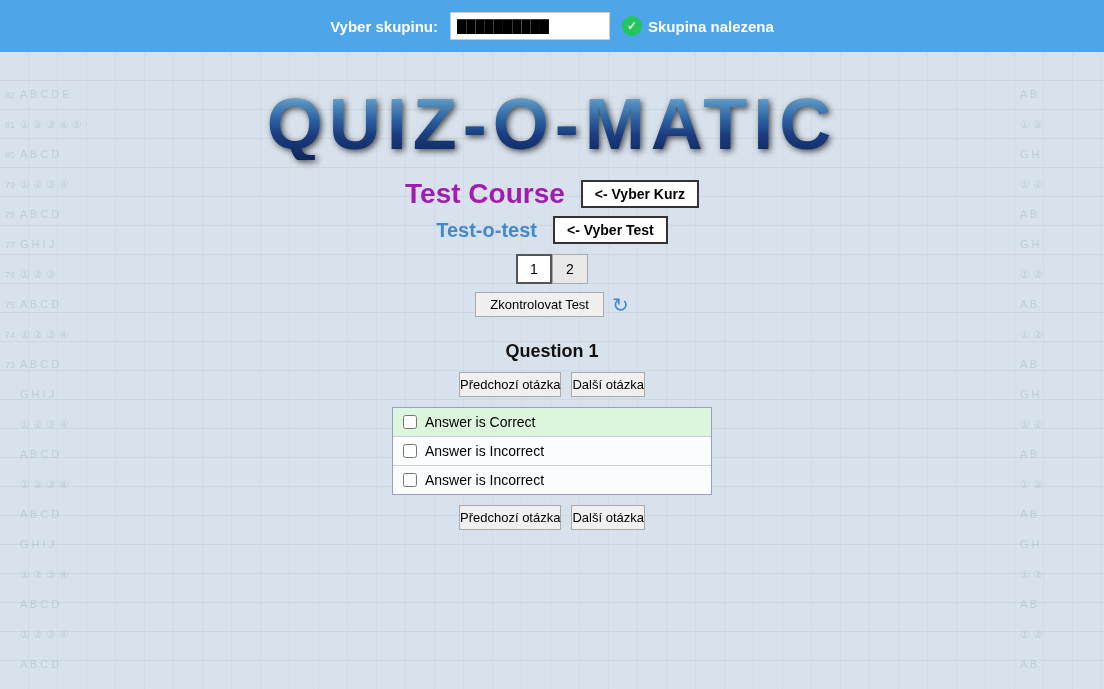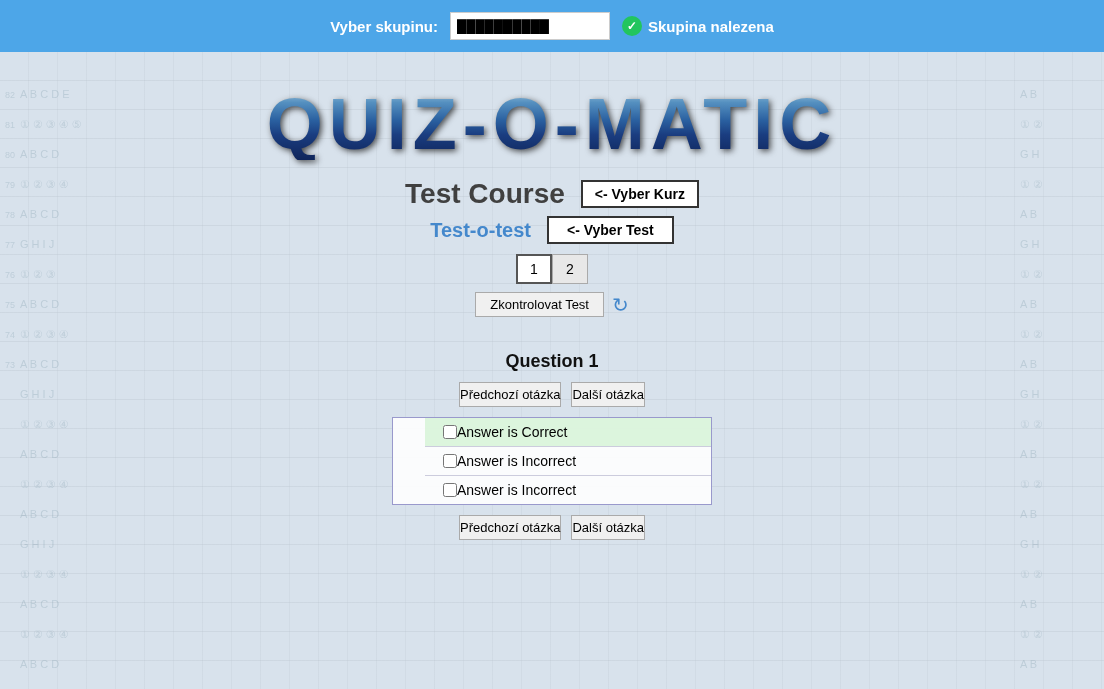--- a/index.html
+++ b/index.html
@@ -123,21 +123,21 @@
     
     .course-row {
       display: flex;
       align-items: center;
       gap: 16px;
       margin-bottom: 6px;
     }
     .course-title {
       font-size: 28px;
       font-weight: bold;
-      color: #404040;
+      color: #a21caf;
     }
     .btn-vyber-kurz {
       border: 2px solid #333;
       background: white;
       padding: 4px 12px;
       font-size: 14px;
       cursor: pointer;
       font-weight: bold;
     }
 
@@ -148,21 +148,21 @@
       margin-bottom: 10px;
     }
     .test-title {
       font-size: 20px;
       font-weight: bold;
       color: #4488cc;
     }
     .btn-vyber-test {
       border: 2px solid #333;
       background: white;
-      padding: 4px 18px;
+      padding: 4px 12px;
       font-size: 14px;
       cursor: pointer;
       font-weight: bold;
     }
 
     
     .page-buttons {
       display: flex;
       gap: 0;
       margin-bottom: 8px;
@@ -181,21 +181,21 @@
     .page-btn.active {
       background: white;
       border: 2px solid #555;
     }
 
     
     .control-row {
       display: flex;
       align-items: center;
       gap: 8px;
-      margin-bottom: 20px;
+      margin-bottom: 10px;
     }
     .btn-zkontrolovat {
       border: 1px solid #aaa;
       background: #f0f0f0;
       padding: 4px 14px;
       font-size: 13px;
       cursor: pointer;
     }
     .refresh-icon {
       font-size: 20px;
@@ -229,25 +229,24 @@
     
     .answers-container {
       width: 320px;
       border: 1px solid #99c;
       background: rgba(255,255,255,0.9);
       margin-bottom: 10px;
     }
     .answer-option {
       display: flex;
       align-items: center;
-      gap: 0;
-      padding: 6px 18px;
+      gap: 8px;
+      padding: 6px 10px;
       border-bottom: 1px solid #ccd;
       font-size: 14px;
-      margin-left: 32px;
     }
     .answer-option:last-child {
       border-bottom: none;
     }
     .answer-option input[type="checkbox"] {
       width: 14px;
       height: 14px;
     }
     .answer-option.correct {
       background: rgba(200,240,200,0.6);

